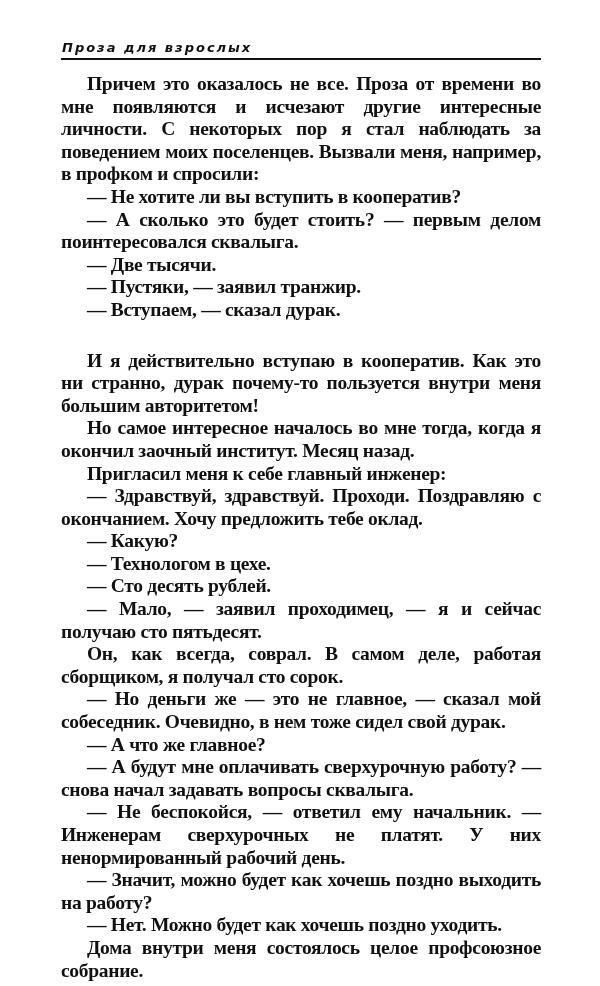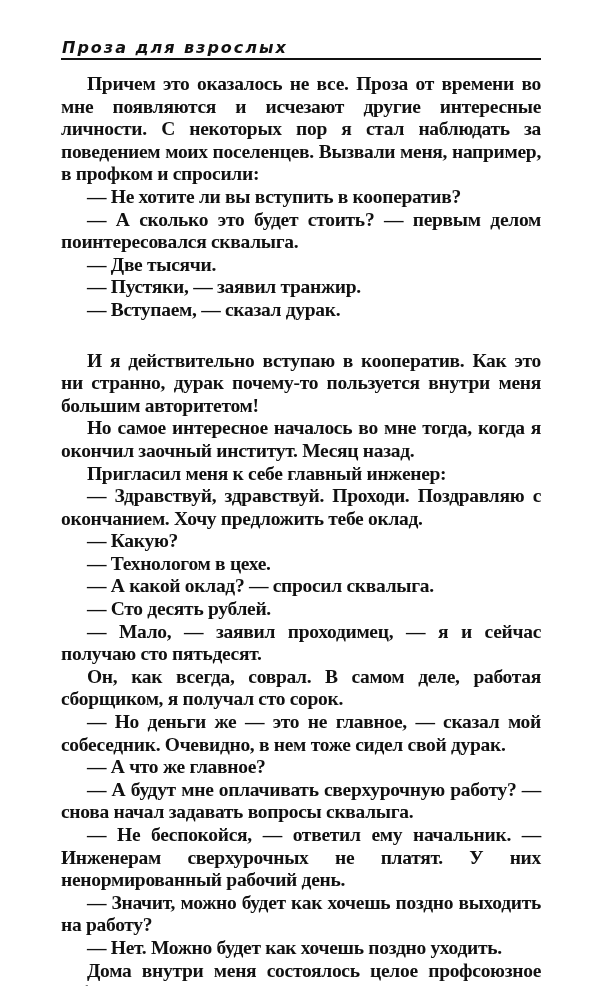--- a/index.html
+++ b/index.html
@@ -17,21 +17,21 @@
     .page {
       position: absolute;
       left: 61px;
       top: 40px;
       width: 480px;
     }
     .running-head {
       font-family: "DejaVu Sans", sans-serif;
       font-style: italic;
       font-weight: bold;
-      font-size: 16px;
+      font-size: 13px;
       letter-spacing: 2px;
       line-height: 16px;
       height: 18px;
       border-bottom: 2px solid #111111;
       padding-left: 1px;
     }
     .body-text {
       margin-top: 13px;
       font-family: "Liberation Serif", serif;
       font-weight: bold;
@@ -65,21 +65,20 @@
     <p class="dialog">— А сколько это будет стоить? — первым делом поинтересовался сквалыга.</p>
     <p class="dialog">— Две тысячи.</p>
     <p class="dialog">— Пустяки, — заявил транжир.</p>
     <p class="dialog">— Вступаем, — сказал дурак.</p>
     <p class="gap">И я действительно вступаю в кооператив. Как это ни странно, дурак почему-то пользуется внутри меня большим авторитетом!</p>
     <p>Но самое интересное началось во мне тогда, когда я окончил заочный институт. Месяц назад.</p>
     <p>Пригласил меня к себе главный инженер:</p>
     <p class="dialog">— Здравствуй, здравствуй. Проходи. Поздравляю с окончанием. Хочу предложить тебе оклад.</p>
     <p class="dialog">— Какую?</p>
     <p class="dialog">— Технологом в цехе.</p>
-    <p class="dialog">— А какой оклад? — спросил сквалыга.</p>
     <p class="dialog">— Сто десять рублей.</p>
     <p class="dialog">— Мало, — заявил проходимец, — я и сейчас получаю сто пятьдесят.</p>
     <p>Он, как всегда, соврал. В самом деле, работая сборщиком, я получал сто сорок.</p>
     <p class="dialog">— Но деньги же — это не главное, — сказал мой собеседник. Очевидно, в нем тоже сидел свой дурак.</p>
     <p class="dialog">— А что же главное?</p>
     <p class="dialog">— А будут мне оплачивать сверхурочную работу? — снова начал задавать вопросы сквалыга.</p>
     <p class="dialog">— Не беспокойся, — ответил ему начальник. — Инженерам сверхурочных не платят. У них ненормированный рабочий день.</p>
     <p class="dialog">— Значит, можно будет как хочешь поздно выходить на работу?</p>
     <p class="dialog">— Нет. Можно будет как хочешь поздно уходить.</p>
     <p>Дома внутри меня состоялось целое профсоюзное собрание.</p>

